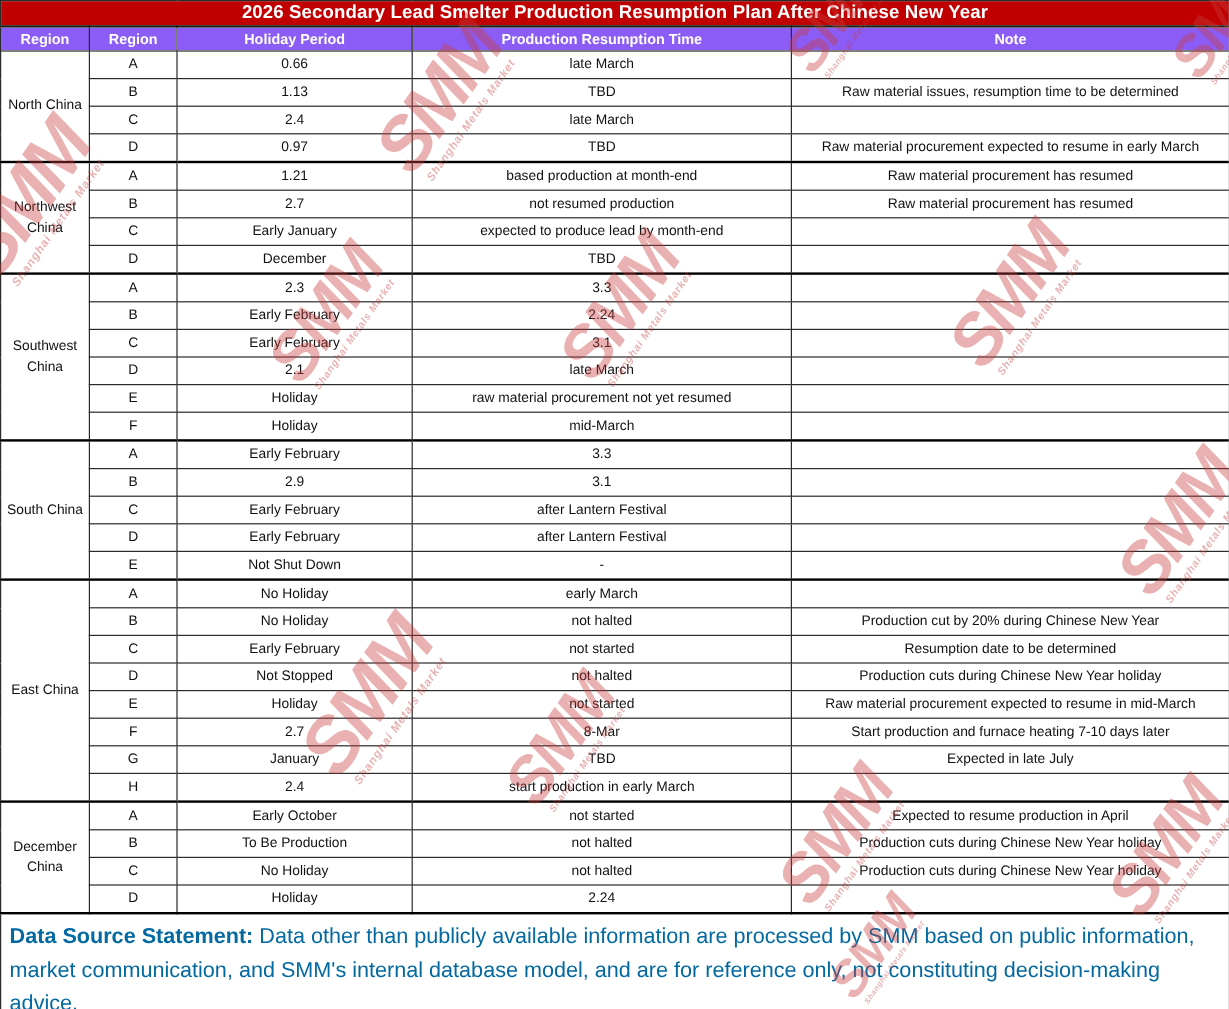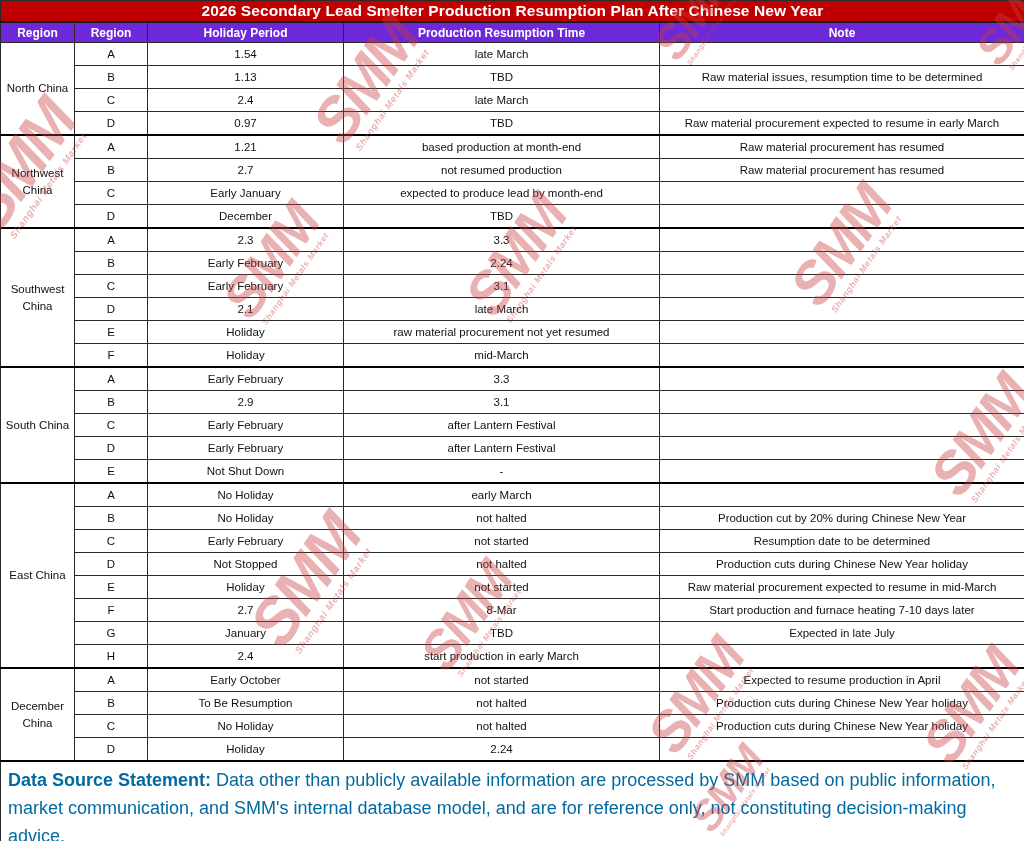--- a/index.html
+++ b/index.html
@@ -23,21 +23,21 @@
     color:#111;
     overflow:hidden;
   }
   tr.title-row th{
     background:#c00000;color:#ffffff;
     font-size:15.5px;font-weight:bold;
     height:20px;letter-spacing:0.1px;
     border-bottom:2px solid #1a1a1a;
   }
   tr.header-row th{
-    background:#6d28d9;color:#ffffff;
+    background:#8b5cf6;color:#ffffff;
     font-size:12px;font-weight:bold;height:19px;
   }
   tbody td{height:22px;font-size:11.5px;line-height:1.25;}
   td.region-cell{font-size:11.5px;line-height:1.4;padding:0 3px;}
   tr.group-start td{border-top:2.5px solid #000;}
   tfoot td{
     border-top:2.5px solid #000;
     height:42px;text-align:left;vertical-align:top;
     padding:5px 7px 4px 7px;font-size:18px;line-height:1.55;color:#0369a1;
   }
@@ -80,21 +80,21 @@
         <th>Region</th>
         <th>Holiday Period</th>
         <th>Production Resumption Time</th>
         <th>Note</th>
       </tr>
     </thead>
     <tbody>
         <tr>
           <td rowspan="4" class="region-cell">North China</td>
           <td>A</td>
-          <td>1.54</td>
+          <td>0.66</td>
           <td>late March</td>
           <td></td>
         </tr>
         <tr>
           <td>B</td>
           <td>1.13</td>
           <td>TBD</td>
           <td>Raw material issues, resumption time to be determined</td>
         </tr>
         <tr>
@@ -253,21 +253,21 @@
         </tr>
         <tr class="group-start">
           <td rowspan="4" class="region-cell">December China</td>
           <td>A</td>
           <td>Early October</td>
           <td>not started</td>
           <td>Expected to resume production in April</td>
         </tr>
         <tr>
           <td>B</td>
-          <td>To Be Resumption</td>
+          <td>To Be Production</td>
           <td>not halted</td>
           <td>Production cuts during Chinese New Year holiday</td>
         </tr>
         <tr>
           <td>C</td>
           <td>No Holiday</td>
           <td>not halted</td>
           <td>Production cuts during Chinese New Year holiday</td>
         </tr>
         <tr>

